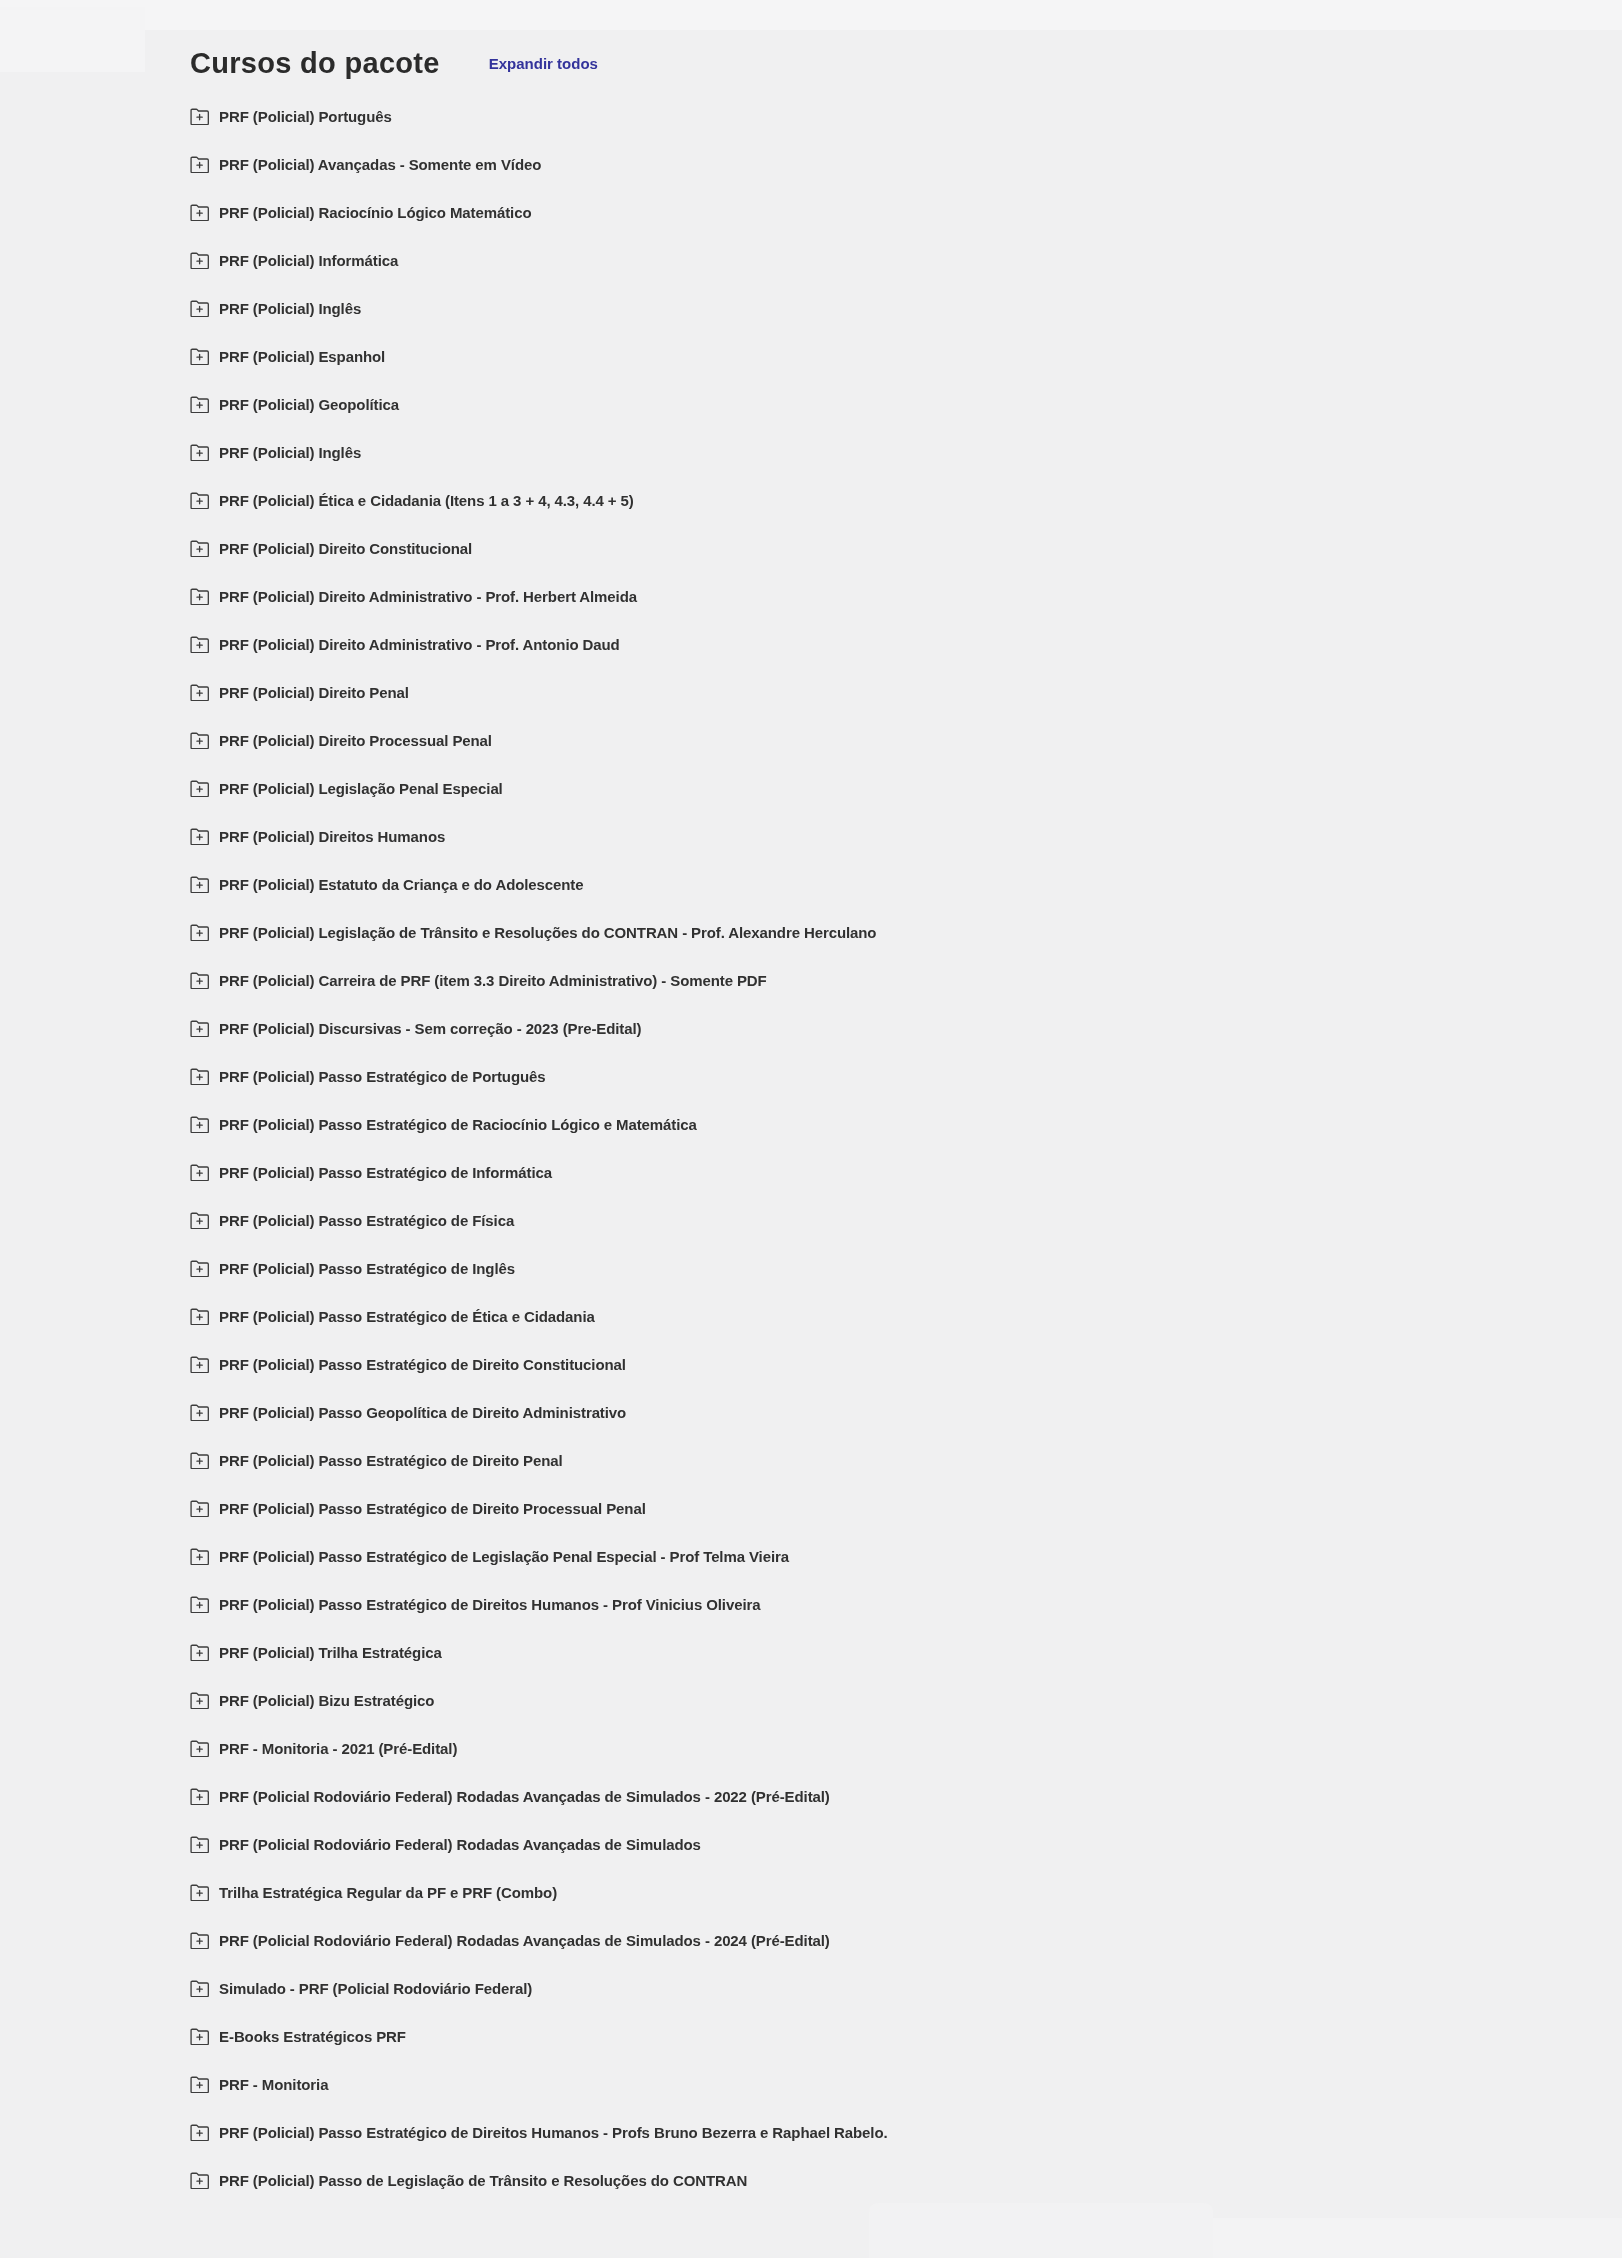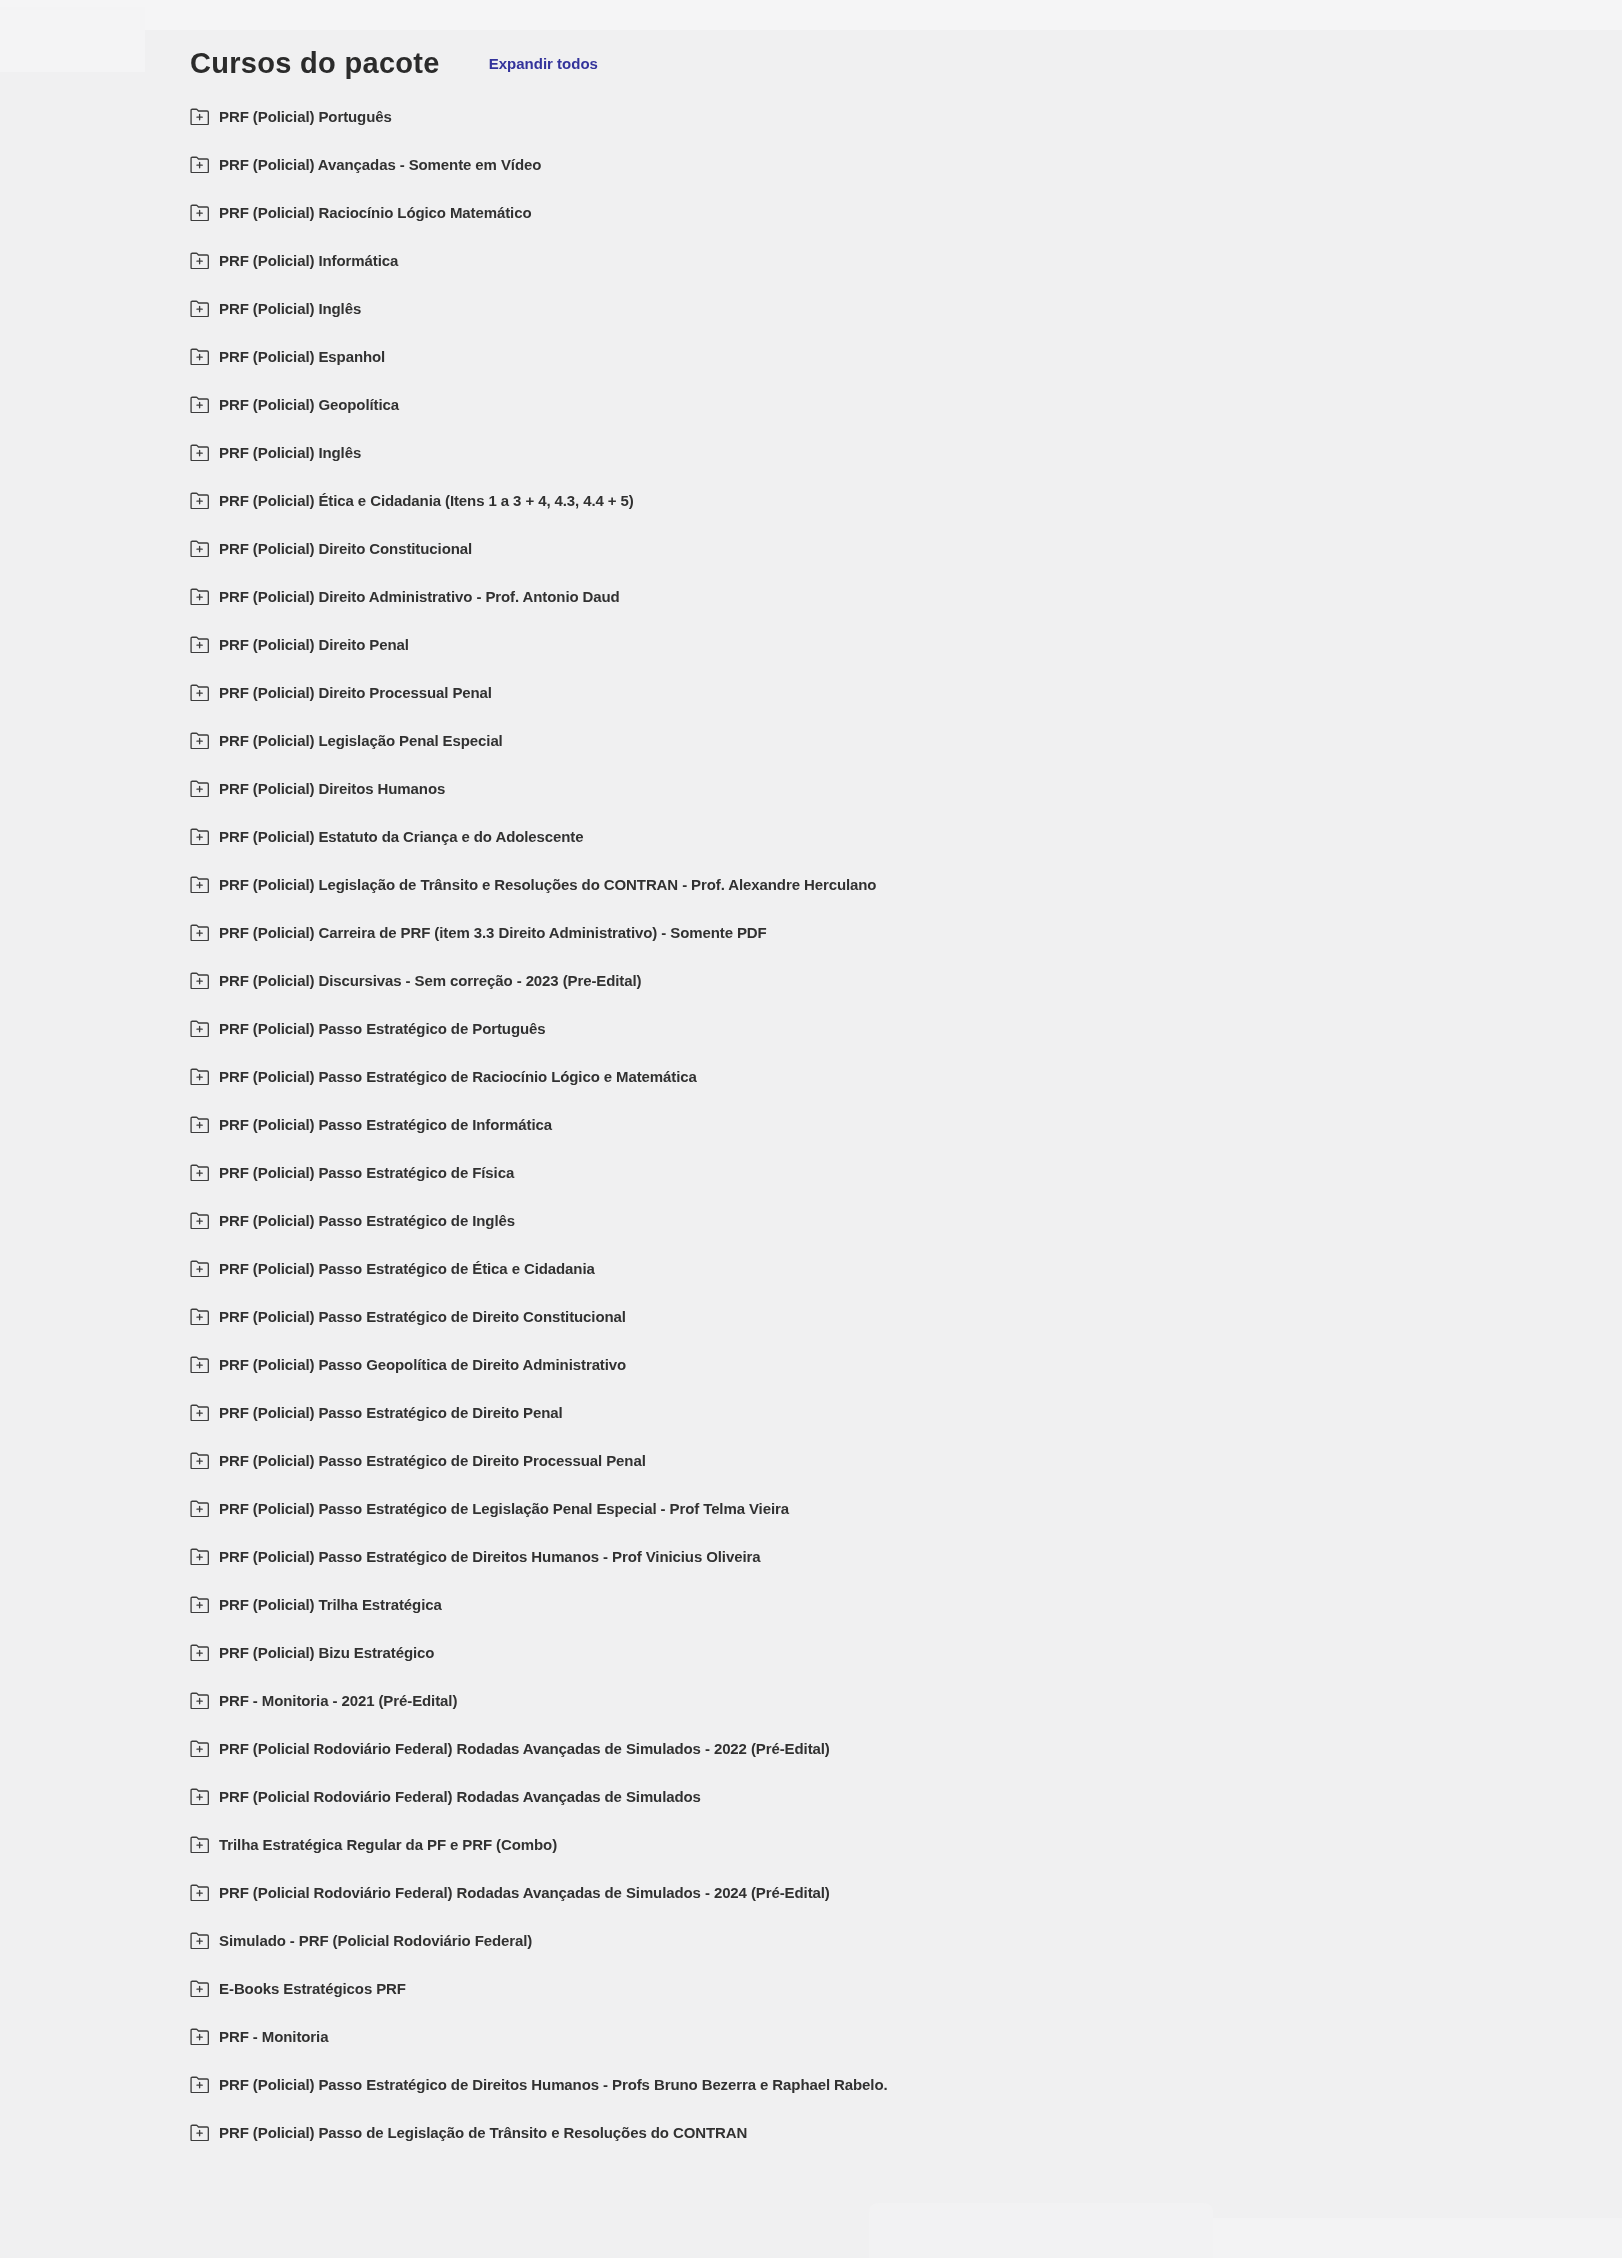--- a/index.html
+++ b/index.html
@@ -210,20 +210,29 @@
   <li class="course-row">
     <span class="folder-icon">
       <svg width="19.4" height="17.6" viewBox="0 0 22 20" xmlns="http://www.w3.org/2000/svg">
         <path d="M1.2 17.6 V2.8 C1.2 2 1.8 1.4 2.6 1.4 h4.6 c0.3 0 0.6 0.13 0.8 0.36 L9.6 3.4 h9.8 c0.8 0 1.4 0.6 1.4 1.4 v12.8 c0 0.8 -0.6 1.4 -1.4 1.4 H2.6 c-0.8 0 -1.4 -0.6 -1.4 -1.4 Z" fill="none" stroke="#3d3d3d" stroke-width="1.5" stroke-linejoin="round"></path>
         <path d="M10.9 7.4 v6 M7.9 10.4 h6" fill="none" stroke="#3d3d3d" stroke-width="1.5" stroke-linecap="round"></path>
       </svg>
     </span>
     <span class="course-label">PRF (Policial) Direito Constitucional</span>
   </li>
 
+  <li class="course-row">
+    <span class="folder-icon">
+      <svg width="19.4" height="17.6" viewBox="0 0 22 20" xmlns="http://www.w3.org/2000/svg">
+        <path d="M1.2 17.6 V2.8 C1.2 2 1.8 1.4 2.6 1.4 h4.6 c0.3 0 0.6 0.13 0.8 0.36 L9.6 3.4 h9.8 c0.8 0 1.4 0.6 1.4 1.4 v12.8 c0 0.8 -0.6 1.4 -1.4 1.4 H2.6 c-0.8 0 -1.4 -0.6 -1.4 -1.4 Z" fill="none" stroke="#3d3d3d" stroke-width="1.5" stroke-linejoin="round"></path>
+        <path d="M10.9 7.4 v6 M7.9 10.4 h6" fill="none" stroke="#3d3d3d" stroke-width="1.5" stroke-linecap="round"></path>
+      </svg>
+    </span>
+    <span class="course-label">PRF (Policial) Direito Administrativo - Prof. Herbert Almeida</span>
+  </li>
 
   <li class="course-row">
     <span class="folder-icon">
       <svg width="19.4" height="17.6" viewBox="0 0 22 20" xmlns="http://www.w3.org/2000/svg">
         <path d="M1.2 17.6 V2.8 C1.2 2 1.8 1.4 2.6 1.4 h4.6 c0.3 0 0.6 0.13 0.8 0.36 L9.6 3.4 h9.8 c0.8 0 1.4 0.6 1.4 1.4 v12.8 c0 0.8 -0.6 1.4 -1.4 1.4 H2.6 c-0.8 0 -1.4 -0.6 -1.4 -1.4 Z" fill="none" stroke="#3d3d3d" stroke-width="1.5" stroke-linejoin="round"></path>
         <path d="M10.9 7.4 v6 M7.9 10.4 h6" fill="none" stroke="#3d3d3d" stroke-width="1.5" stroke-linecap="round"></path>
       </svg>
     </span>
     <span class="course-label">PRF (Policial) Direito Administrativo - Prof. Antonio Daud</span>
   </li>

